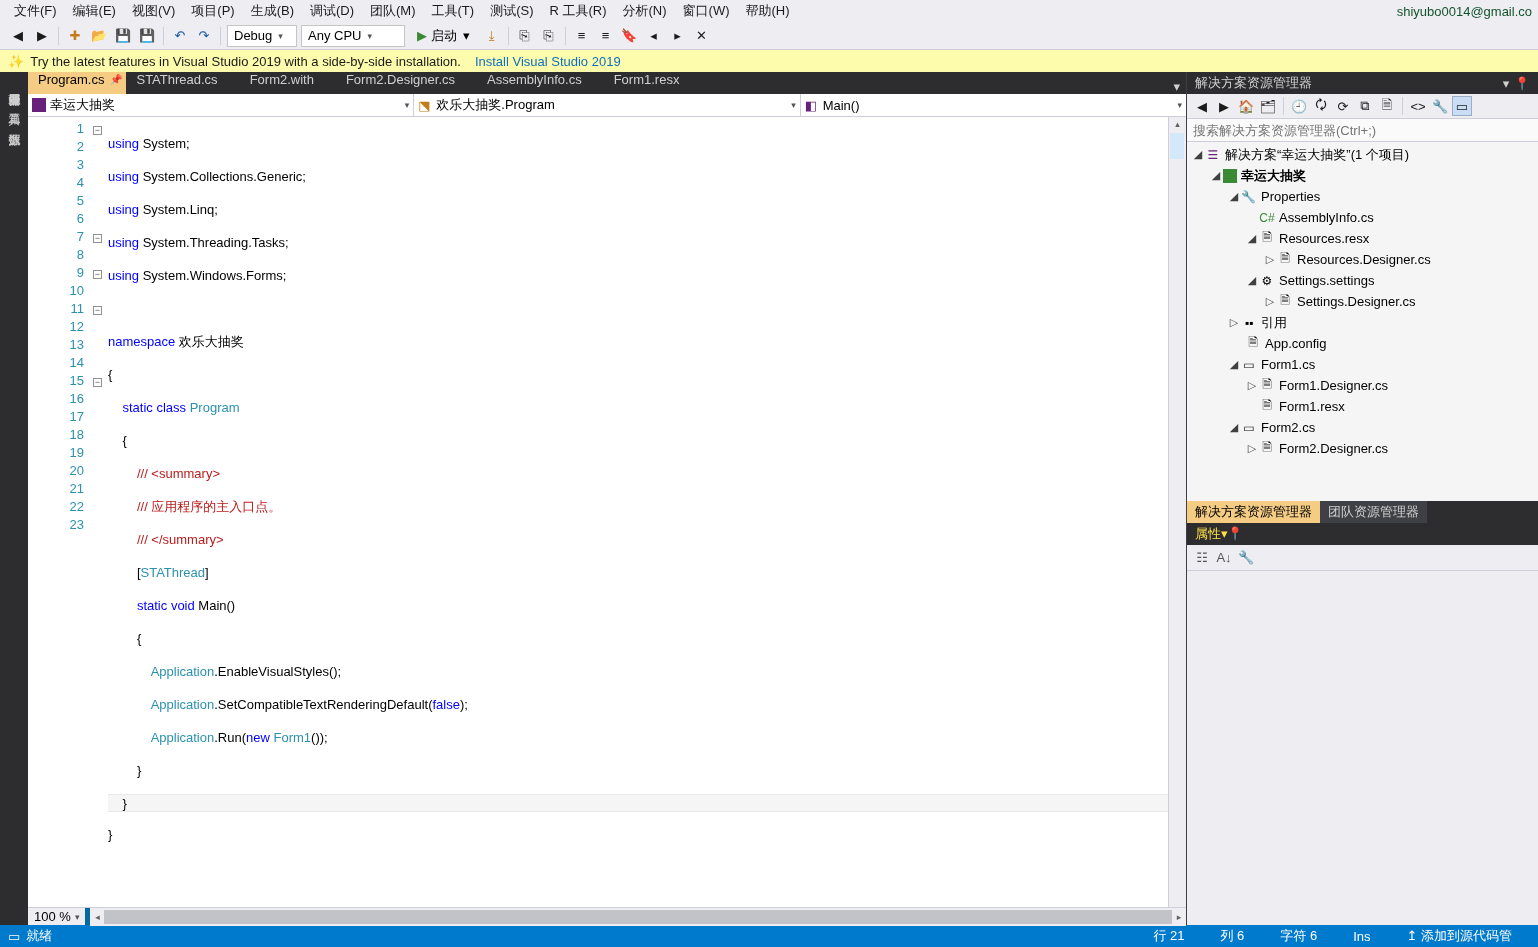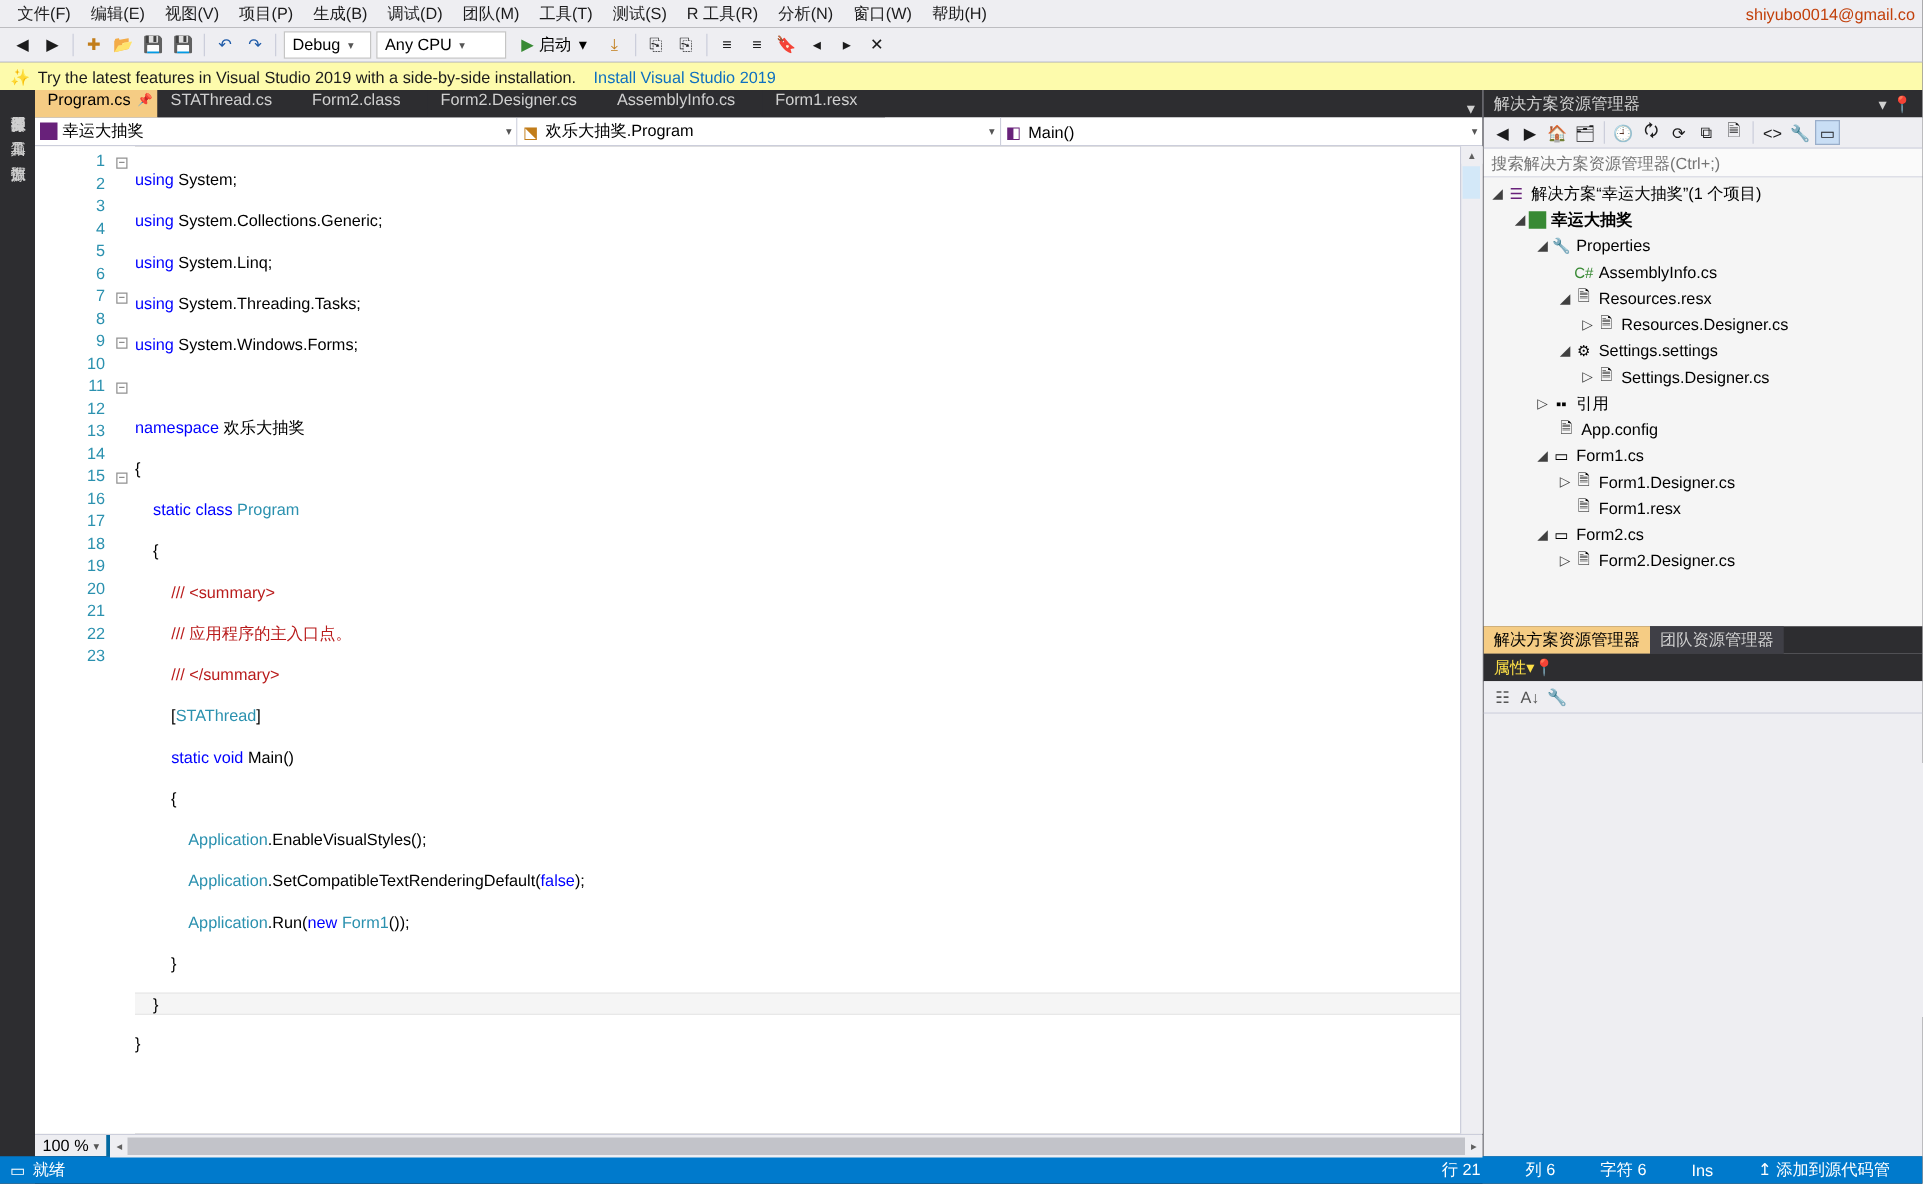--- a/index.html
+++ b/index.html
@@ -1,21 +1,21 @@
 <!DOCTYPE html>
 <html><head>
 <meta charset="utf-8">
 <style>
 * { margin:0; padding:0; box-sizing:border-box; font-family:"Segoe UI","Microsoft YaHei",sans-serif; font-size:13px; }
 body { background:#2d2d30; width:1538px; height:947px; overflow:hidden; display:flex; flex-direction:column; }
 
 .menubar { background:#eeeef2; height:22px; display:flex; align-items:center; padding:0 6px; color:#1b1b1c; }
 .menubar .spacer { flex:1; }
 .menubar .menu-item { padding:2px 8px; cursor:default; }
-.menubar .user { color:#c2410c; }
+.menubar .user { color:#14532d; }
 
 .toolbar { background:#eeeef2; height:28px; display:flex; align-items:center; padding:0 6px; border-bottom:1px solid #cccedb; }
 .toolbar .tbtn { width:20px; height:20px; margin:0 2px; display:inline-flex; align-items:center; justify-content:center; color:#1b1b1c; border:1px solid transparent; }
 .toolbar .sep { width:1px; height:18px; background:#cccedb; margin:0 4px; }
 .toolbar .combo { height:22px; border:1px solid #c5c5c5; background:#fff; display:inline-flex; align-items:center; padding:0 6px; margin:0 2px; }
 .toolbar .combo .arrow { margin-left:6px; font-size:9px; color:#555; }
 .toolbar .start-btn { display:inline-flex; align-items:center; height:22px; padding:0 8px; margin:0 2px; }
 .toolbar .start-btn .tri { color:#388a34; margin-right:4px; }
 
 .infobar { background:#fdfbac; height:22px; display:flex; align-items:center; padding:0 8px; color:#1b1b1c; font-size:12.5px; }
@@ -47,21 +47,21 @@
 .code .cl { height:18px; line-height:18px; }
 .code .cl.current { background:#f5f5f5; border-top:1px solid #e8e8e8; border-bottom:1px solid #e8e8e8; margin-top:-1px; margin-bottom:-1px; }
 .kw { color:#0000ff; }
 .typ { color:#2b91af; }
 .cmt { color:#b91c1c; }
 .vscroll { width:18px; background:#eeeef2; border-left:1px solid #cccedb; position:relative; }
 .vscroll .caret-top { position:absolute; top:0; left:0; right:0; height:14px; display:flex; align-items:center; justify-content:center; color:#606060; font-size:9px; background:#eeeef2; }
 .mini-indicator { position:absolute; right:2px; width:14px; background:#d3e8f8; }
 
 .zoombar { height:18px; background:#eeeef2; border-top:1px solid #cccedb; display:flex; align-items:center; }
-.zoombar .zoom { padding:0 6px; border-right:3px solid #0369a1; height:100%; display:flex; align-items:center; }
+.zoombar .zoom { padding:0 6px; border-right:5px solid #0369a1; height:100%; display:flex; align-items:center; }
 .zoombar .zoom .arrow { font-size:9px; margin-left:4px; color:#555; }
 .zoombar .hscroll { flex:1; height:18px; position:relative; background:#eeeef2; }
 .zoombar .hscroll .thumb { position:absolute; top:2px; bottom:2px; left:14px; right:14px; background:#c2c3c9; }
 .zoombar .hscroll .ar { position:absolute; top:0; bottom:0; width:14px; display:flex; align-items:center; justify-content:center; color:#606060; font-size:9px; }
 
 .outputpanel { height:220px; background:#fff; display:flex; flex-direction:column; border-top:1px solid #404045; }
 .outputtitle { height:22px; background:#2d2d30; color:#d0d0d0; display:flex; align-items:center; padding:0 8px; }
 .outputtitle .spacer { flex:1; }
 .outputtitle .wbtn { width:18px; text-align:center; color:#d0d0d0; cursor:default; }
 
@@ -175,21 +175,21 @@
     <div class="tabbar">
       <div class="tab active">
             <span>Program.cs</span>
             <span class="pin">📌</span>
             <span class="close" style="right:-14px"></span>
           </div>
       <div class="tab">
             <span>STAThread.cs</span>
           </div>
       <div class="tab">
-            <span>Form2.class</span>
+            <span>Form2.with</span>
           </div>
       <div class="tab">
             <span>Form2.Designer.cs</span>
           </div>
       <div class="tab">
             <span>AssemblyInfo.cs</span>
           </div>
       <div class="tab">
             <span>Form1.resx</span>
           </div>

